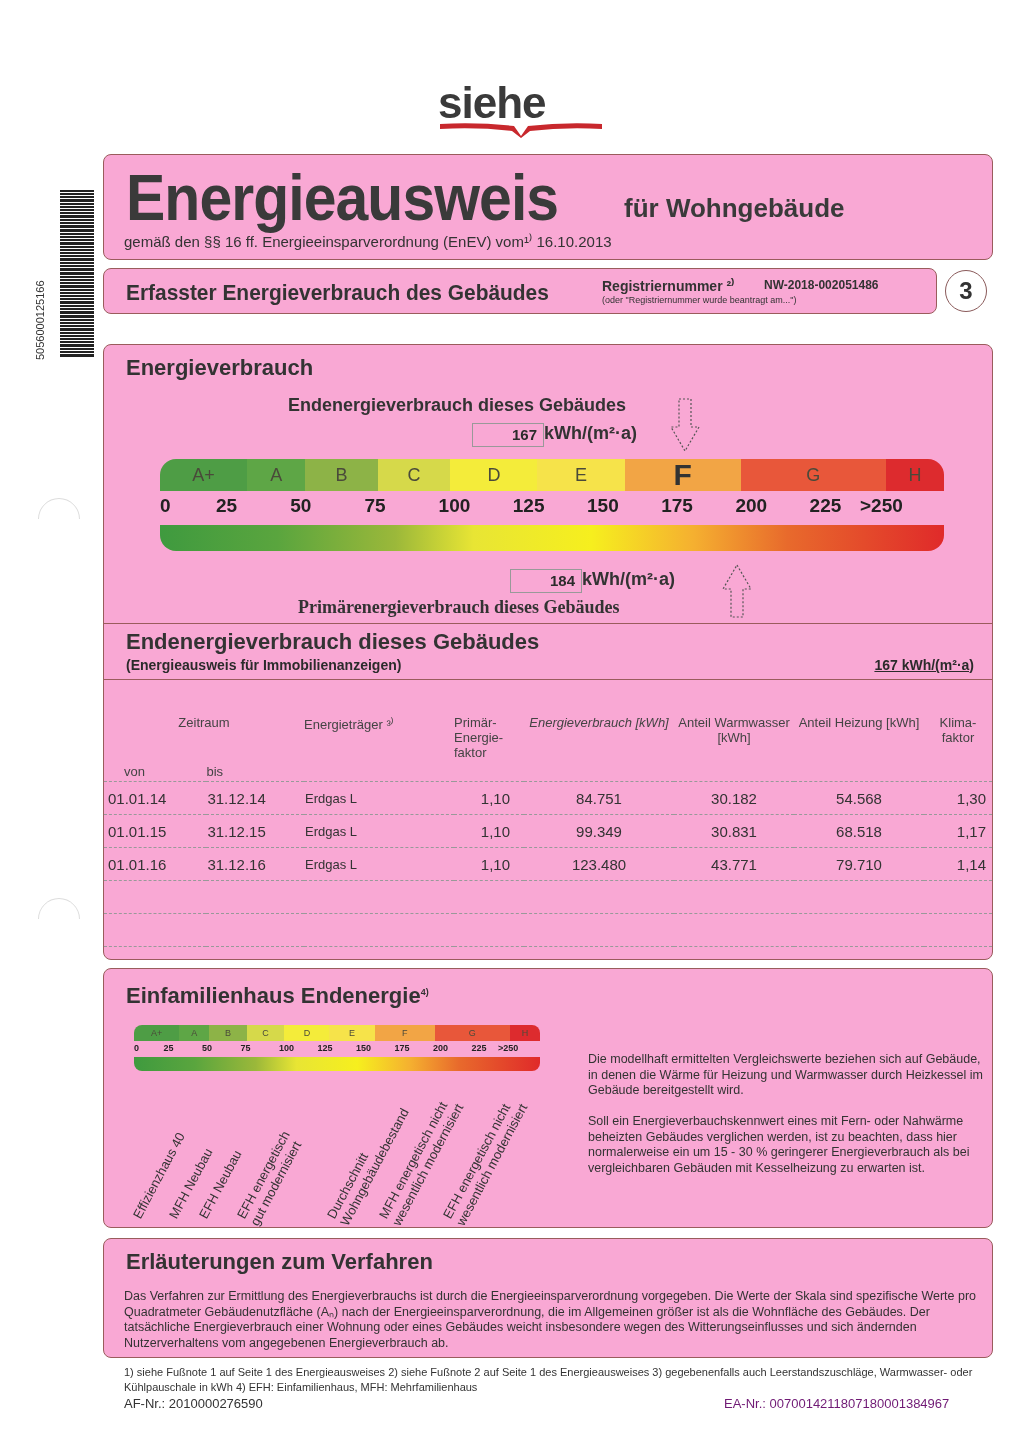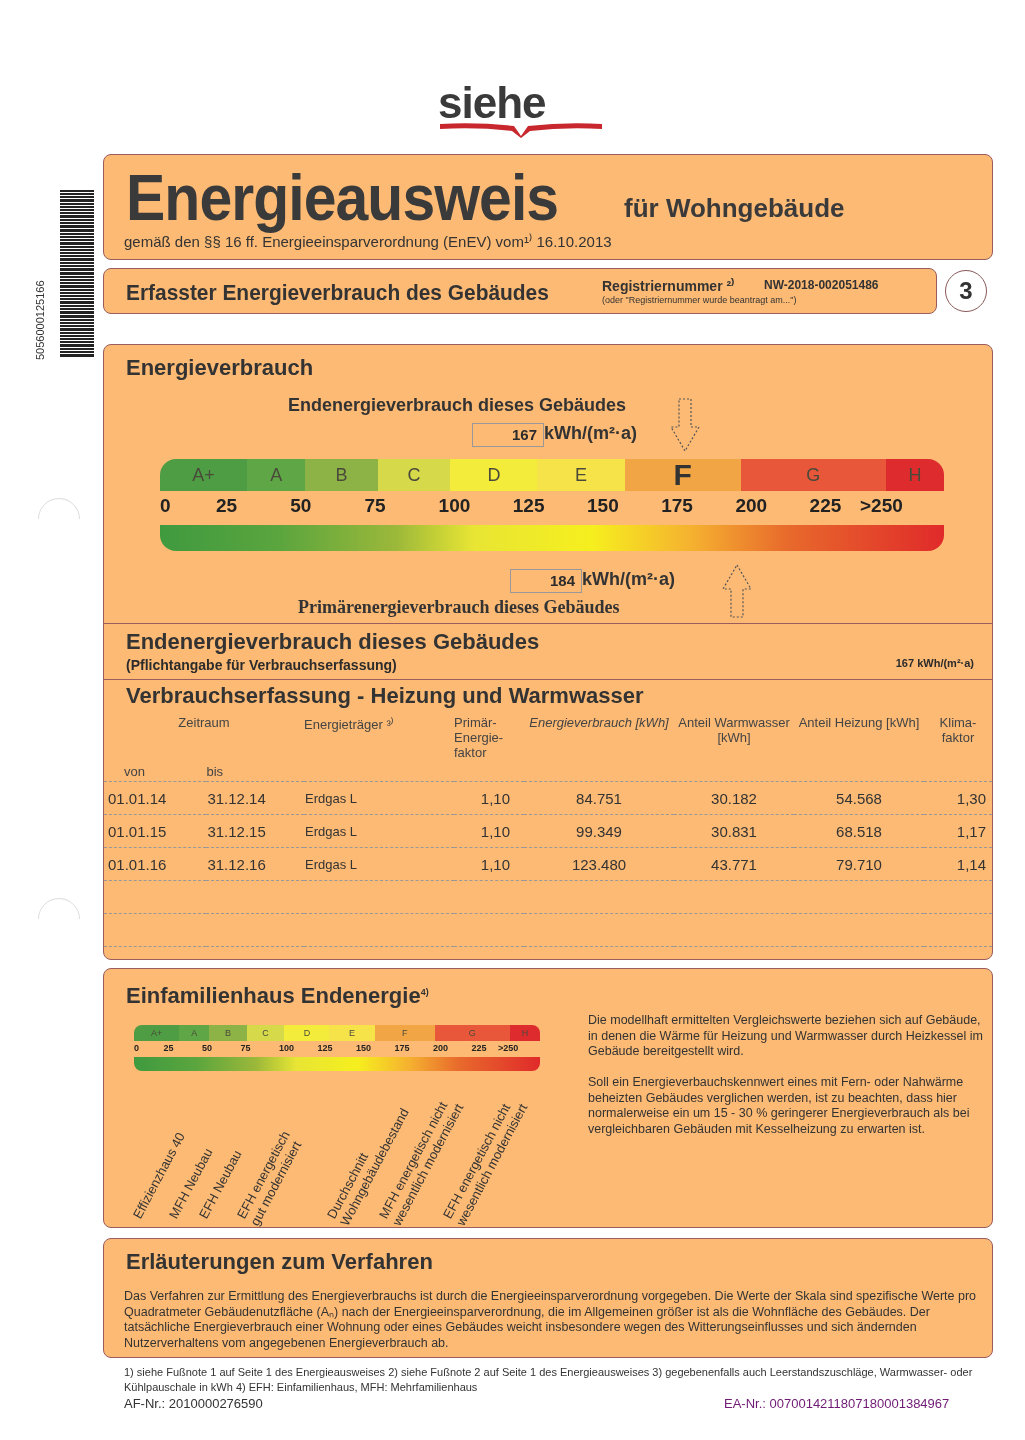--- a/index.html
+++ b/index.html
@@ -1,18 +1,18 @@
 <!DOCTYPE html>
 <html><head>
 <meta charset="utf-8">
 <style>
   html,body{margin:0;padding:0;background:#fff;}
   body{width:1025px;height:1440px;position:relative;overflow:hidden;font-family:"Liberation Sans",sans-serif;color:#2b2b2b;}
   .abs{position:absolute;}
-  .box{position:absolute;border:1.5px solid #9a5c5c;border-radius:8px;background:#fdba74;}
+  .box{position:absolute;border:1.5px solid #9a5c5c;border-radius:8px;background:#f9a8d4;}
   .bold{font-weight:bold;}
 
   
   #logo-text{left:438px;top:78px;font-size:44px;font-weight:bold;color:#3a3a3a;letter-spacing:-1px;}
   #logo-swoosh{left:438px;top:120px;width:166px;height:18px;}
 
   
   #barcode{left:60px;top:190px;width:34px;height:170px;}
   #barcode-num{left:34px;top:360px;font-size:11px;color:#333;transform:rotate(-90deg);transform-origin:left top;white-space:nowrap;}
 
@@ -49,21 +49,21 @@
   table.cons td{height:30px;border-bottom:1px dashed #999;color:#333;font-size:15px;}
 
   
   #cmp{left:103px;top:968px;width:888px;height:258px;}
   .mini-top{position:absolute;left:30px;top:56px;width:406px;height:16px;border-radius:8px 8px 0 0;overflow:hidden;}
   .mini-bot{position:absolute;left:30px;top:88px;width:406px;height:14px;border-radius:0 0 8px 8px;
     background:linear-gradient(90deg,#3f9a3f 0%,#5aa53e 15%,#9bb83a 30%,#e8e534 40%,#f6ef1e 55%,#f5b030 68%,#e86a2c 80%,#e02a2a 100%);}
   .mcls{position:absolute;top:0;height:16px;border-right:1px solid #5a4a2a;text-align:center;line-height:16px;font-size:9px;color:#4a4a3a;}
   .mtick{position:absolute;top:74px;font-size:9px;font-weight:bold;color:#222;white-space:nowrap;}
   .rot{position:absolute;font-size:13px;color:#333;white-space:nowrap;transform:rotate(-62deg);transform-origin:left top;line-height:15px;}
-  #cmp-text1,#cmp-text2{position:absolute;left:484px;width:395px;font-size:12.5px;line-height:15.5px;color:#333;}
+  #cmp-text1,#cmp-text2{position:absolute;left:484px;width:395px;font-size:12.5px;line-height:15.5px;color:#333;margin-top:39px;}
 
   
   #expl{left:103px;top:1238px;width:888px;height:118px;}
   #expl-body{position:absolute;left:20px;top:50px;width:860px;font-size:12.5px;line-height:15.5px;color:#333;}
 
   #foot{left:124px;top:1365px;width:860px;font-size:11px;line-height:15px;color:#333;}
   #af{left:124px;top:1396px;font-size:13px;color:#333;}
   #ea{left:724px;top:1396px;font-size:13px;color:#701a75;}
 
   .punch{position:absolute;width:40px;height:40px;border:1px solid #ddd;border-radius:50%;border-bottom-color:transparent;border-right-color:transparent;transform:rotate(45deg);}
@@ -186,25 +186,24 @@
 
   <div class="valbox" style="left:406px;top:224px;width:64px;">184</div>
   <div class="abs lbl-center" style="left:478px;top:224px;">kWh/(m²·a)</div>
   <div class="abs lbl-center" style="left:194px;top:252px;font-family:Liberation Serif, serif;">Primärenergieverbrauch dieses Gebäudes</div>
   <svg class="arrow" id="arrow-up" style="top: 218px; width: 32px; height: 56px; left: 617.024px;" viewBox="0 0 32 56">
     <path d="M16 2 L30 26 L22 26 L22 54 L10 54 L10 26 L2 26 Z" fill="none" stroke="#555" stroke-width="1.2" stroke-dasharray="2,2"></path>
   </svg>
 
   <div class="hline" style="top:278px;"></div>
   <div class="abs h2" style="left:22px;top:284px;">Endenergieverbrauch dieses Gebäudes</div>
-  <div class="abs bold" style="left:22px;top:312px;font-size:14px;">(Pflichtangabe für Verbrauchserfassung)</div>
-  <div class="abs bold" style="right:18px;top:312px;font-size:11px;">167  kWh/(m²·a)</div>
+  <div class="abs bold" style="left:22px;top:312px;font-size:14px;">(Energieausweis für Immobilienanzeigen)</div>
+  <div class="abs bold" style="right:18px;top:312px;font-size:14px;text-decoration:underline;">167  kWh/(m²·a)</div>
 
   <div class="hline" style="top:334px;"></div>
-  <div class="abs h2" style="left:22px;top:338px;">Verbrauchserfassung - Heizung und Warmwasser</div>
 
   <table class="cons">
     <thead>
       <tr>
         <th colspan="2" style="width:170px;text-align:center;">Zeitraum</th>
         <th style="width:150px;text-align:left;">Energieträger ³⁾</th>
         <th style="width:70px;text-align:left;">Primär- Energie- faktor</th>
         <th style="width:150px;font-style:italic;">Energieverbrauch [kWh]</th>
         <th style="width:120px;">Anteil Warmwasser [kWh]</th>
         <th style="width:130px;">Anteil Heizung [kWh]</th>

